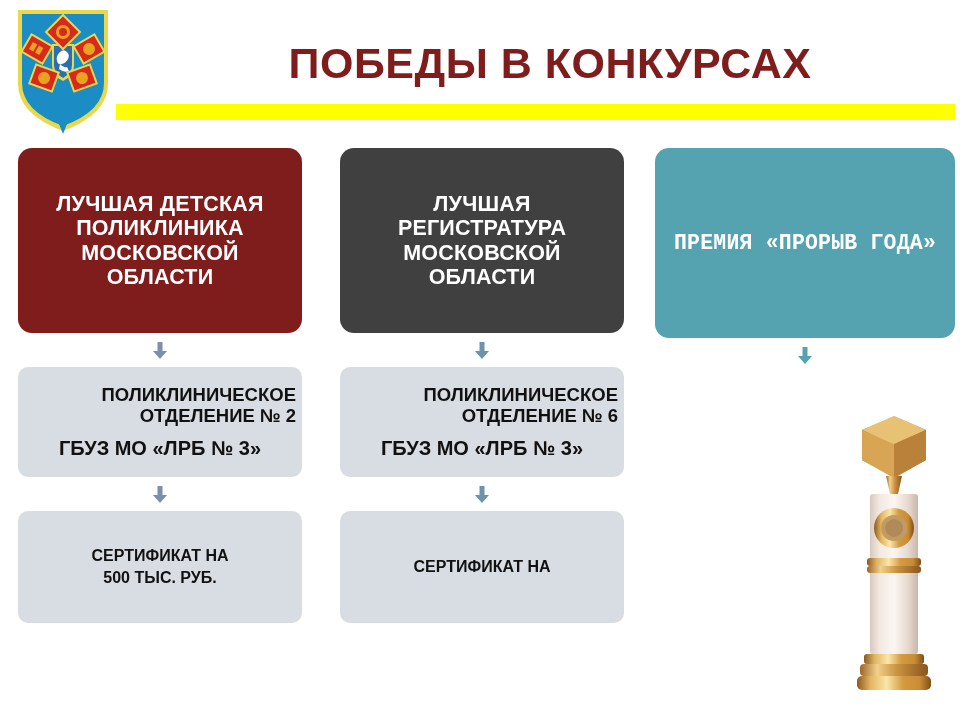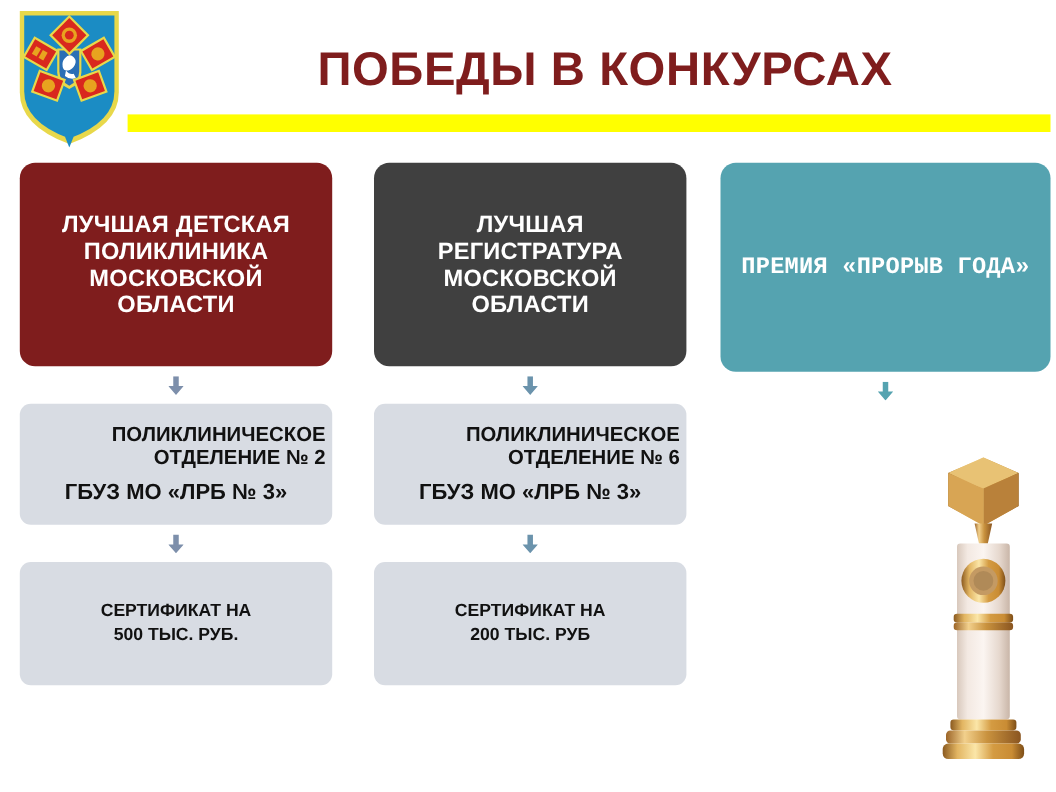--- a/index.html
+++ b/index.html
@@ -220,21 +220,20 @@
     </div>
 
     <div class="arrow-wrap">
       <svg class="arrow" viewBox="0 0 14 17" xmlns="http://www.w3.org/2000/svg">
         <path d="M4.5 0 H9.5 V9 H14 L7 17 L0 9 H4.5 Z" fill="#6B93AC"></path>
       </svg>
     </div>
 
     <div class="light-box bot-box">
       <div>СЕРТИФИКАТ НА</div>
-      <div>200 ТЫС. РУБ</div>
     </div>
   </div>
 
   <div class="col col-3">
     <div class="header-box h3">ПРЕМИЯ «ПРОРЫВ ГОДА»</div>
 
     <div class="arrow-wrap">
       <svg class="arrow" viewBox="0 0 14 17" xmlns="http://www.w3.org/2000/svg">
         <path d="M4.5 0 H9.5 V9 H14 L7 17 L0 9 H4.5 Z" fill="#55A3B0"></path>
       </svg>

